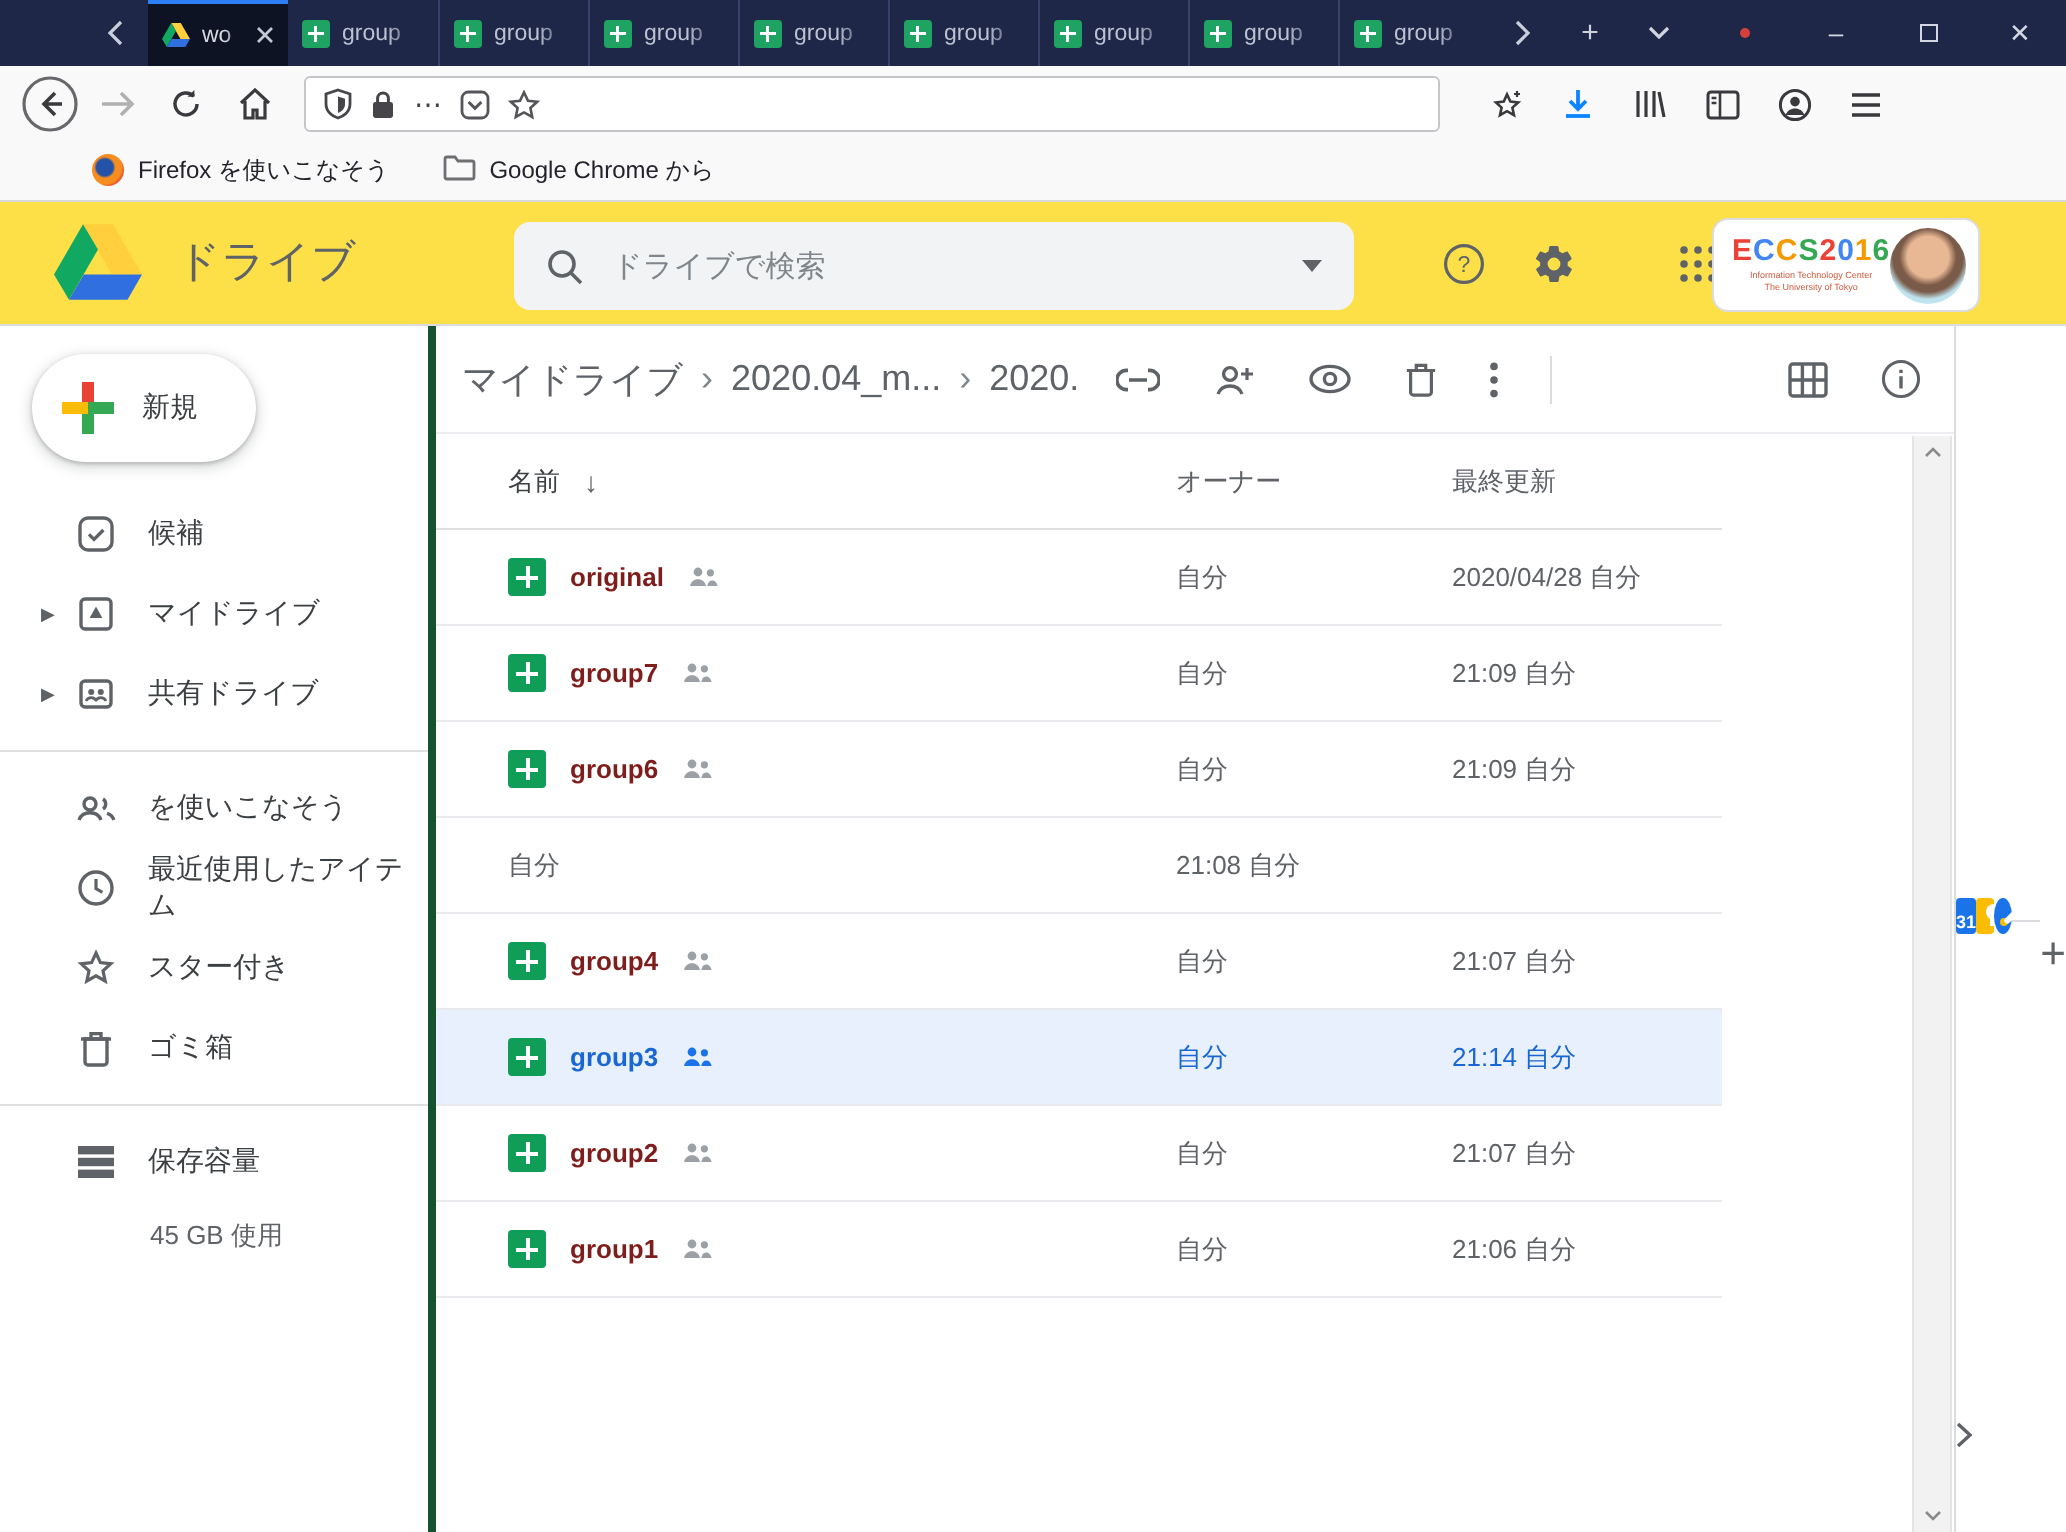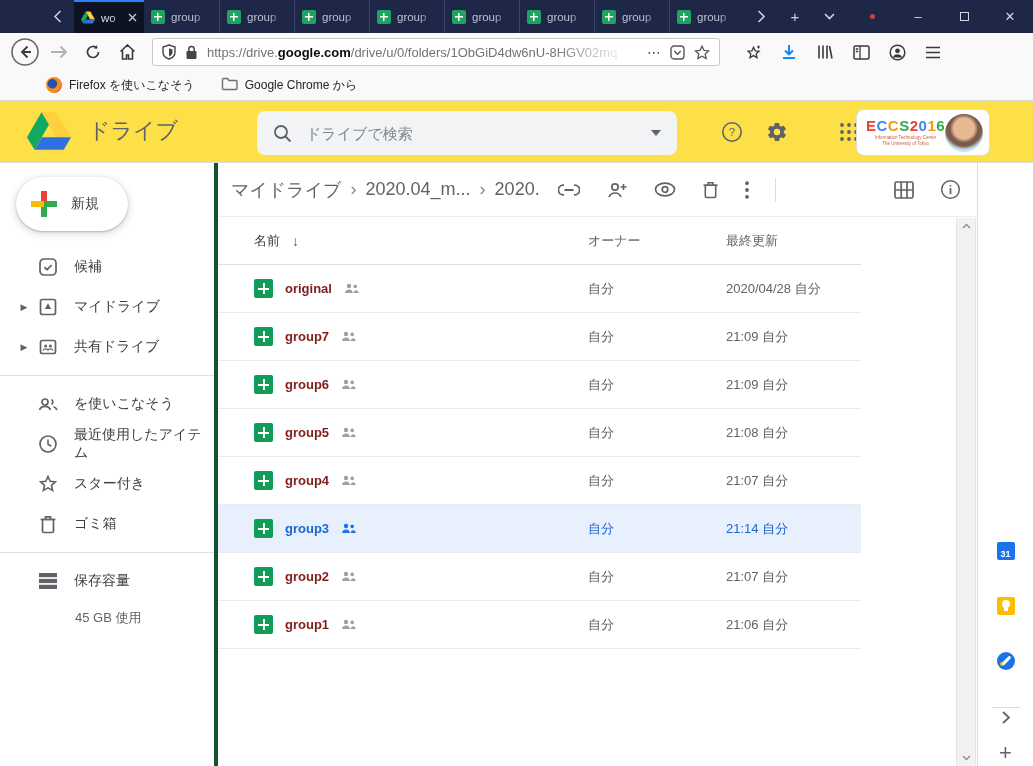--- a/index.html
+++ b/index.html
@@ -110,22 +110,22 @@
   .ppl { color:#9aa0a6; }
   .frow.selected { background:#e8f0fe; }
   .frow.selected .nm, .frow.selected .cell { color:#1967d2; }
   .frow.selected .ppl { color:#1a73e8; }
 
   
   .vscroll { position:absolute; right:57px; top:55px; bottom:0; width:20px; background:#f2f2f2;
     border-left:1px solid #e4e4e4; border-right:1px solid #e4e4e4;
     display:flex; flex-direction:column; justify-content:space-between; align-items:center; padding:5px 0; }
   .scr-arrow { color:#8a8a8a; }
-  .rail { width:56px; border-left:1px solid #dadce0; flex:none; display:flex; flex-direction:column;
-    align-items:center; padding-top:24px; position:relative;justify-content:flex-end; }
+  .rail { width:56px; border-left:1px solid #dadce0; flex:none; display:flex; flex-direction:row;
+    align-items:center; padding-top:24px; position:relative; }
   .rail-ico { margin-bottom:37px; }
   .cal { width:18px; height:18px; background:#1a73e8; border-radius:2px; color:#fff; font-size:9px; font-weight:bold;
     display:flex; align-items:flex-end; justify-content:center; padding-bottom:1px; }
   .keep { width:18px; height:18px; background:#fbbc04; border-radius:2px; position:relative; }
   .keep::after { content:""; position:absolute; left:5px; top:3px; width:8px; height:8px; border-radius:50%; background:#fff; }
   .keep::before { content:""; position:absolute; left:7px; top:10px; width:4px; height:4px; background:#fff; }
   .tasks { width:18px; height:18px; background:#1a73e8; border-radius:50%; position:relative; }
   .tasks::after { content:""; position:absolute; left:4px; top:7px; width:11px; height:3px; border-radius:2px;
     background:#fff; transform:rotate(-45deg); }
   .tasks::before { content:""; position:absolute; left:3px; top:10px; width:4px; height:4px; border-radius:50%; background:#fbbc04; }
@@ -242,21 +242,20 @@
           <path d="M7 1 13 3v5c0 4-3.5 6.3-6 7C4.5 14.3 1 12 1 8V3z" fill="none" stroke="#45454a" stroke-width="1.4"></path>
           <path d="M7 4.2 10.5 5.4v2.8c0 2.2-2 3.7-3.5 4.2z" fill="#45454a"></path>
         </svg>
     </span>
     <span>
       <svg width="13" height="15" viewBox="0 0 13 15">
           <rect x="1.5" y="6" width="10" height="8" rx="1.2" fill="#45454a"></rect>
           <path d="M3.8 6V4.2a2.7 2.7 0 0 1 5.4 0V6" fill="none" stroke="#45454a" stroke-width="1.5"></path>
         </svg>
     </span>
-    <span class="urltext"><span>https://drive.</span><b>google.com</b><span>/drive/u/0/folders/1ObGiD4dw6nU-8HGV02mq</span></span>
     <span style="color:#45454a;font-size:14px;">⋯</span>
     <span>
       <svg width="15" height="15" viewBox="0 0 15 15">
           <rect x="1" y="1" width="13" height="13" rx="3.2" fill="none" stroke="#55555a" stroke-width="1.4"></rect>
           <path d="M4.3 6 7.5 9.2 10.7 6" stroke="#55555a" stroke-width="1.5" fill="none"></path>
         </svg>
     </span>
     <span>
       <svg width="16" height="15" viewBox="0 0 16 15">
           <path d="M8 1.2 10 5.4l4.6.5-3.4 3.1.9 4.5L8 11.2 3.9 13.5l.9-4.5L1.4 5.9 6 5.4z" fill="none" stroke="#55555a" stroke-width="1.3"></path>
@@ -596,32 +595,20 @@
               <circle cx="11.2" cy="3.4" r="1.8"></circle>
               <path d="M1 10c.5-2.3 2-3.4 4-3.4S8.5 7.7 9 10z"></path>
               <path d="M9.6 10c.3-1.8 1.2-2.8 2.6-2.8 1.3 0 2.2 1 2.6 2.8z"></path>
             </svg>
           </span>
         </div>
       <div class="cell">自分</div>
       <div class="cell">21:09 自分</div>
     </div>
     <div class="frow">
-      <div class="fname">
-          <span class="sheetfile"></span>
-        <span class="nm">group5</span>
-        <span class="ppl">
-            <svg width="16" height="11" viewBox="0 0 16 11" fill="currentColor">
-              <circle cx="5" cy="3" r="2.2"></circle>
-              <circle cx="11.2" cy="3.4" r="1.8"></circle>
-              <path d="M1 10c.5-2.3 2-3.4 4-3.4S8.5 7.7 9 10z"></path>
-              <path d="M9.6 10c.3-1.8 1.2-2.8 2.6-2.8 1.3 0 2.2 1 2.6 2.8z"></path>
-            </svg>
-          </span>
-        </div>
       <div class="cell">自分</div>
       <div class="cell">21:08 自分</div>
     </div>
     <div class="frow">
       <div class="fname">
           <span class="sheetfile"></span>
         <span class="nm">group4</span>
         <span class="ppl">
             <svg width="16" height="11" viewBox="0 0 16 11" fill="currentColor">
               <circle cx="5" cy="3" r="2.2"></circle>

